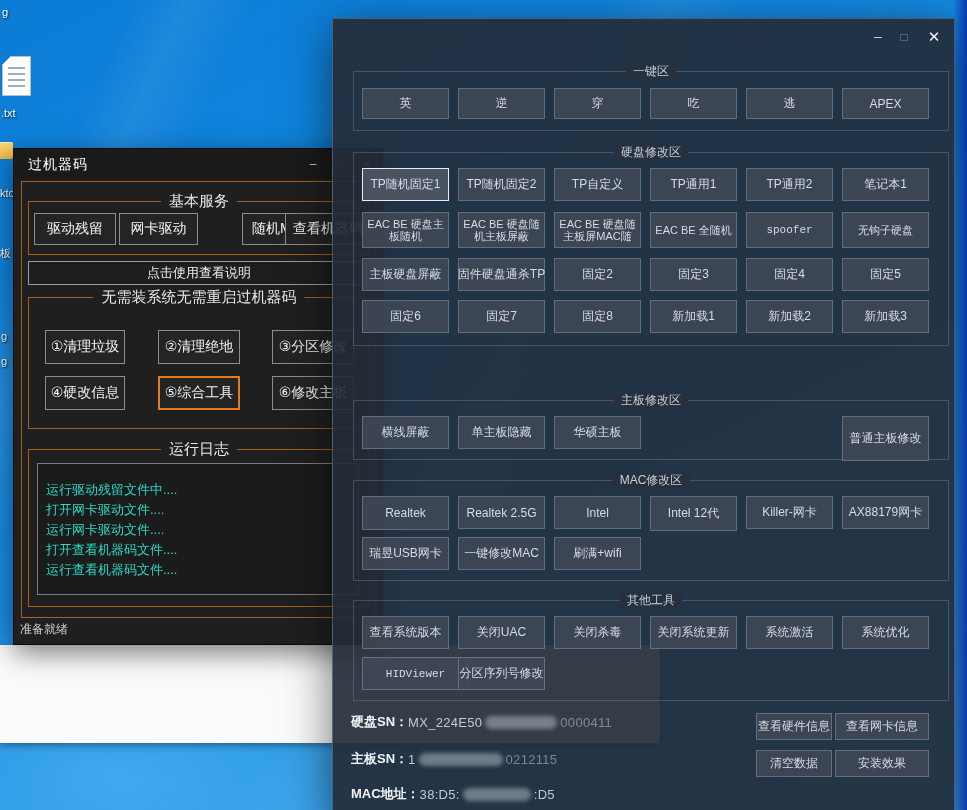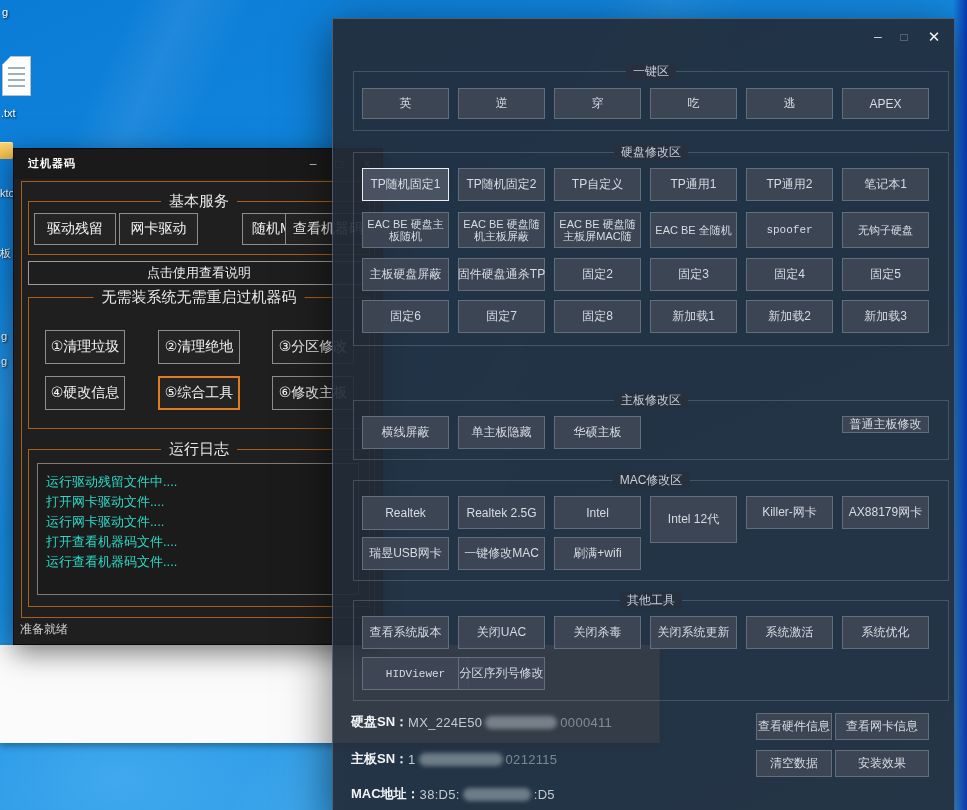--- a/index.html
+++ b/index.html
@@ -25,37 +25,37 @@
   .foldericon:before{content:"";position:absolute;left:0;top:-4px;width:10px;height:4px;background:#e8ae3c;border-radius:2px 2px 0 0}
 
   
   .whitewin{position:absolute;left:0;top:645px;width:660px;height:98px;background:#fbfbfb;z-index:1;
     box-shadow:0 3px 7px rgba(0,0,0,.35);border-right:1px solid #c9c9c9}
 
   
   .lwin{position:absolute;left:13px;top:148px;width:370px;height:497px;background:#1f1f1f;z-index:2;
     border:1px solid #0a0a0a;box-shadow:0 8px 26px rgba(0,0,0,.5)}
   .lw-titlebar{position:absolute;left:0;top:0;right:0;height:30px;background:#1a1a1a}
-  .lw-title{position:absolute;left:14px;top:7px;font-size:11px;font-weight:bold;color:#fff;letter-spacing:1px}
+  .lw-title{position:absolute;left:14px;top:7px;font-size:14px;font-weight:normal;color:#fff;letter-spacing:1px}
   .lw-ctrl{position:absolute;top:8px;width:16px;text-align:center;color:#cfcfcf;font-size:12px;cursor:pointer}
   .lw-min{left:291px}.lw-max{left:317px;color:#9a9a9a}.lw-close{left:345px;color:#bdbdbd}
   .lw-panel{position:absolute;left:7px;right:7px;top:32px;height:437px;border:1px solid #a85f1e}
   .lgroup{position:absolute;border:1px solid #a85f1e}
   .ltitle{position:absolute;top:-10px;left:50%;transform:translateX(-50%);background:#1f1f1f;padding:0 8px;
     color:#e8e8e8;font-size:15px;white-space:nowrap}
   .lg-basic{left:14px;top:52px;width:342px;height:54px}
   .lg-noreboot{left:14px;top:148px;width:342px;height:132px}
   .lg-log{left:14px;top:300px;width:342px;height:158px}
   .lbtn{position:absolute;background:#242424;border:1px solid #8d8d8d;color:#f2f2f2;font-size:14px;
     display:flex;align-items:center;justify-content:center;white-space:nowrap;cursor:pointer}
   .lbtn.selected{border:2px solid #e07b1f}
   .lw-help{position:absolute;left:14px;top:112px;width:342px;height:24px;border:1px solid #9b9b9b;background:#1e1e1e;
     color:#ededed;font-size:13px;display:flex;align-items:center;justify-content:center;cursor:pointer}
   .logbox{position:absolute;left:8px;top:13px;width:322px;height:132px;background:#1b1b1b;border:1px solid #7d7d7d;
-    padding:8px 8px;overflow:hidden}
+    padding:16px 8px;overflow:hidden}
   .logline{color:#2ad8c4;font-size:13px;line-height:20px;white-space:nowrap}
   .lw-status{position:absolute;left:6px;bottom:6px;color:#cfcfcf;font-size:12px}
 
   
   .rwin{position:absolute;left:332px;top:18px;width:623px;height:800px;z-index:3;
     background:rgba(35,43,56,.92);border:1px solid rgba(130,150,175,.45);
     box-shadow:0 12px 44px rgba(0,0,0,.55)}
   .rw-ctrl{position:absolute;top:9px;width:20px;text-align:center;color:#c9ced6;font-size:14px;cursor:pointer}
   .rw-min{right:66px}.rw-max{right:40px;color:#848b96;font-size:12px;top:11px}
   .rw-close{right:10px;color:#f3f5f8;font-weight:bold;font-size:15px}
@@ -205,28 +205,28 @@
         <div class="rbtn" style="left: 200px; top: 147px; width: 87px; height: 33px;">固定8</div>
         <div class="rbtn" style="left: 296px; top: 147px; width: 87px; height: 33px;">新加载1</div>
         <div class="rbtn" style="left: 392px; top: 147px; width: 87px; height: 33px;">新加载2</div>
         <div class="rbtn" style="left: 488px; top: 147px; width: 87px; height: 33px;">新加载3</div>
       </div>
       <div class="rgroup" style="left: 20px; top: 381px; width: 596px; height: 60px;">
         <span class="rgtitle">主板修改区</span>
         <div class="rbtn" style="left: 8px; top: 15px; width: 87px; height: 33px;">横线屏蔽</div>
         <div class="rbtn" style="left: 104px; top: 15px; width: 87px; height: 33px;">单主板隐藏</div>
         <div class="rbtn" style="left: 200px; top: 15px; width: 87px; height: 33px;">华硕主板</div>
-        <div class="rbtn" style="left: 488px; top: 15px; width: 87px; height: 17px;">普通主板修改</div>
+        <div class="rbtn" style="left: 488px; top: 15px; width: 87px; height: 45px;">普通主板修改</div>
       </div>
       <div class="rgroup" style="left: 20px; top: 461px; width: 596px; height: 101px;">
         <span class="rgtitle">MAC修改区</span>
         <div class="rbtn" style="left: 8px; top: 15px; width: 87px; height: 34px;">Realtek</div>
         <div class="rbtn" style="left: 104px; top: 15px; width: 87px; height: 33px;">Realtek 2.5G</div>
         <div class="rbtn" style="left: 200px; top: 15px; width: 87px; height: 33px;">Intel</div>
-        <div class="rbtn" style="left: 296px; top: 15px; width: 87px; height: 47px;">Intel 12代</div>
+        <div class="rbtn" style="left: 296px; top: 15px; width: 87px; height: 35px;">Intel 12代</div>
         <div class="rbtn" style="left: 392px; top: 15px; width: 87px; height: 33px;">Killer-网卡</div>
         <div class="rbtn" style="left: 488px; top: 15px; width: 87px; height: 33px;">AX88179网卡</div>
         <div class="rbtn" style="left: 8px; top: 56px; width: 87px; height: 33px;">瑞昱USB网卡</div>
         <div class="rbtn" style="left: 104px; top: 56px; width: 87px; height: 33px;">一键修改MAC</div>
         <div class="rbtn" style="left: 200px; top: 56px; width: 87px; height: 33px;">刷满+wifi</div>
       </div>
       <div class="rgroup" style="left: 20px; top: 581px; width: 596px; height: 101px;">
         <span class="rgtitle">其他工具</span>
         <div class="rbtn" style="left: 8px; top: 15px; width: 87px; height: 33px;">查看系统版本</div>
         <div class="rbtn" style="left: 104px; top: 15px; width: 87px; height: 33px;">关闭UAC</div>

